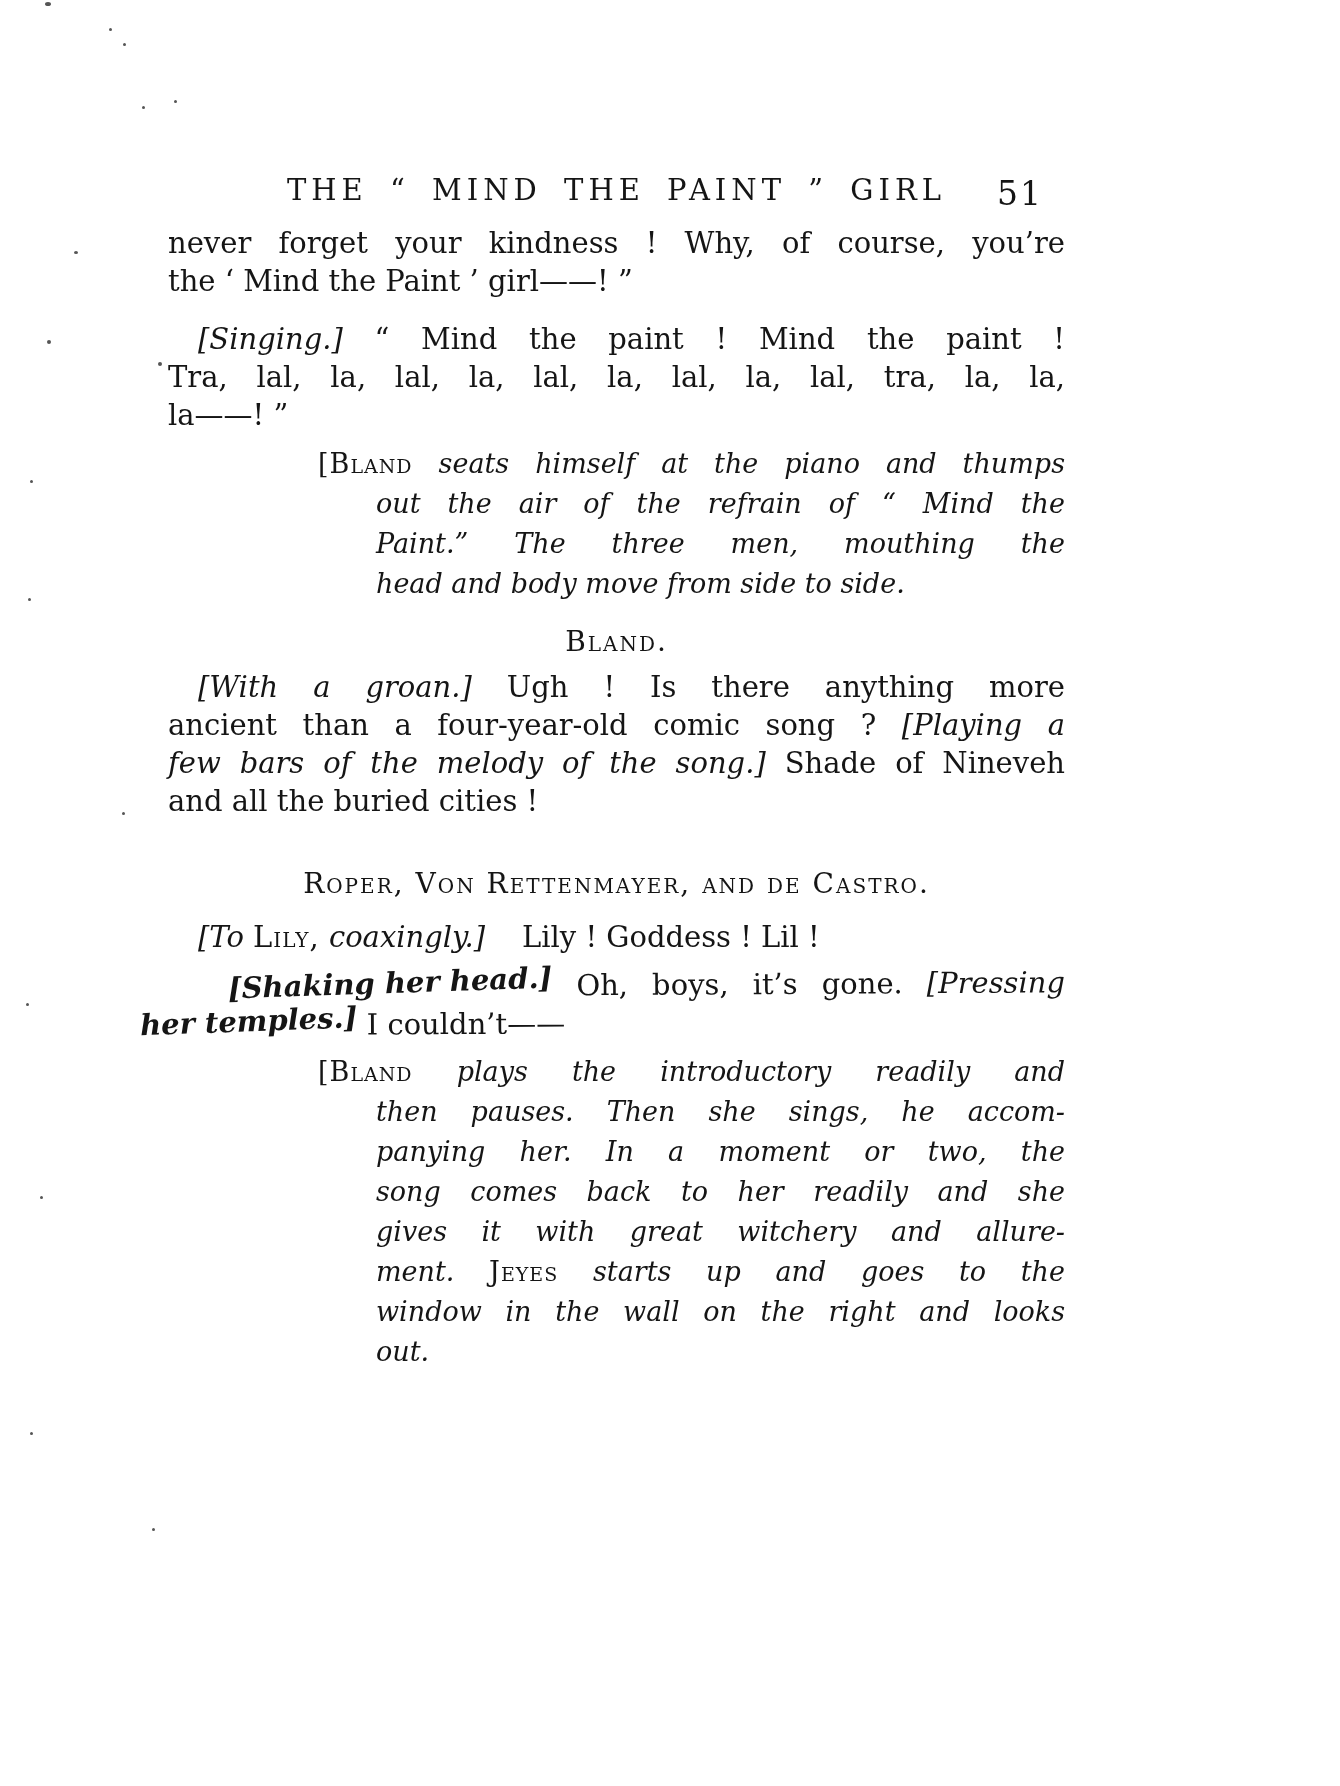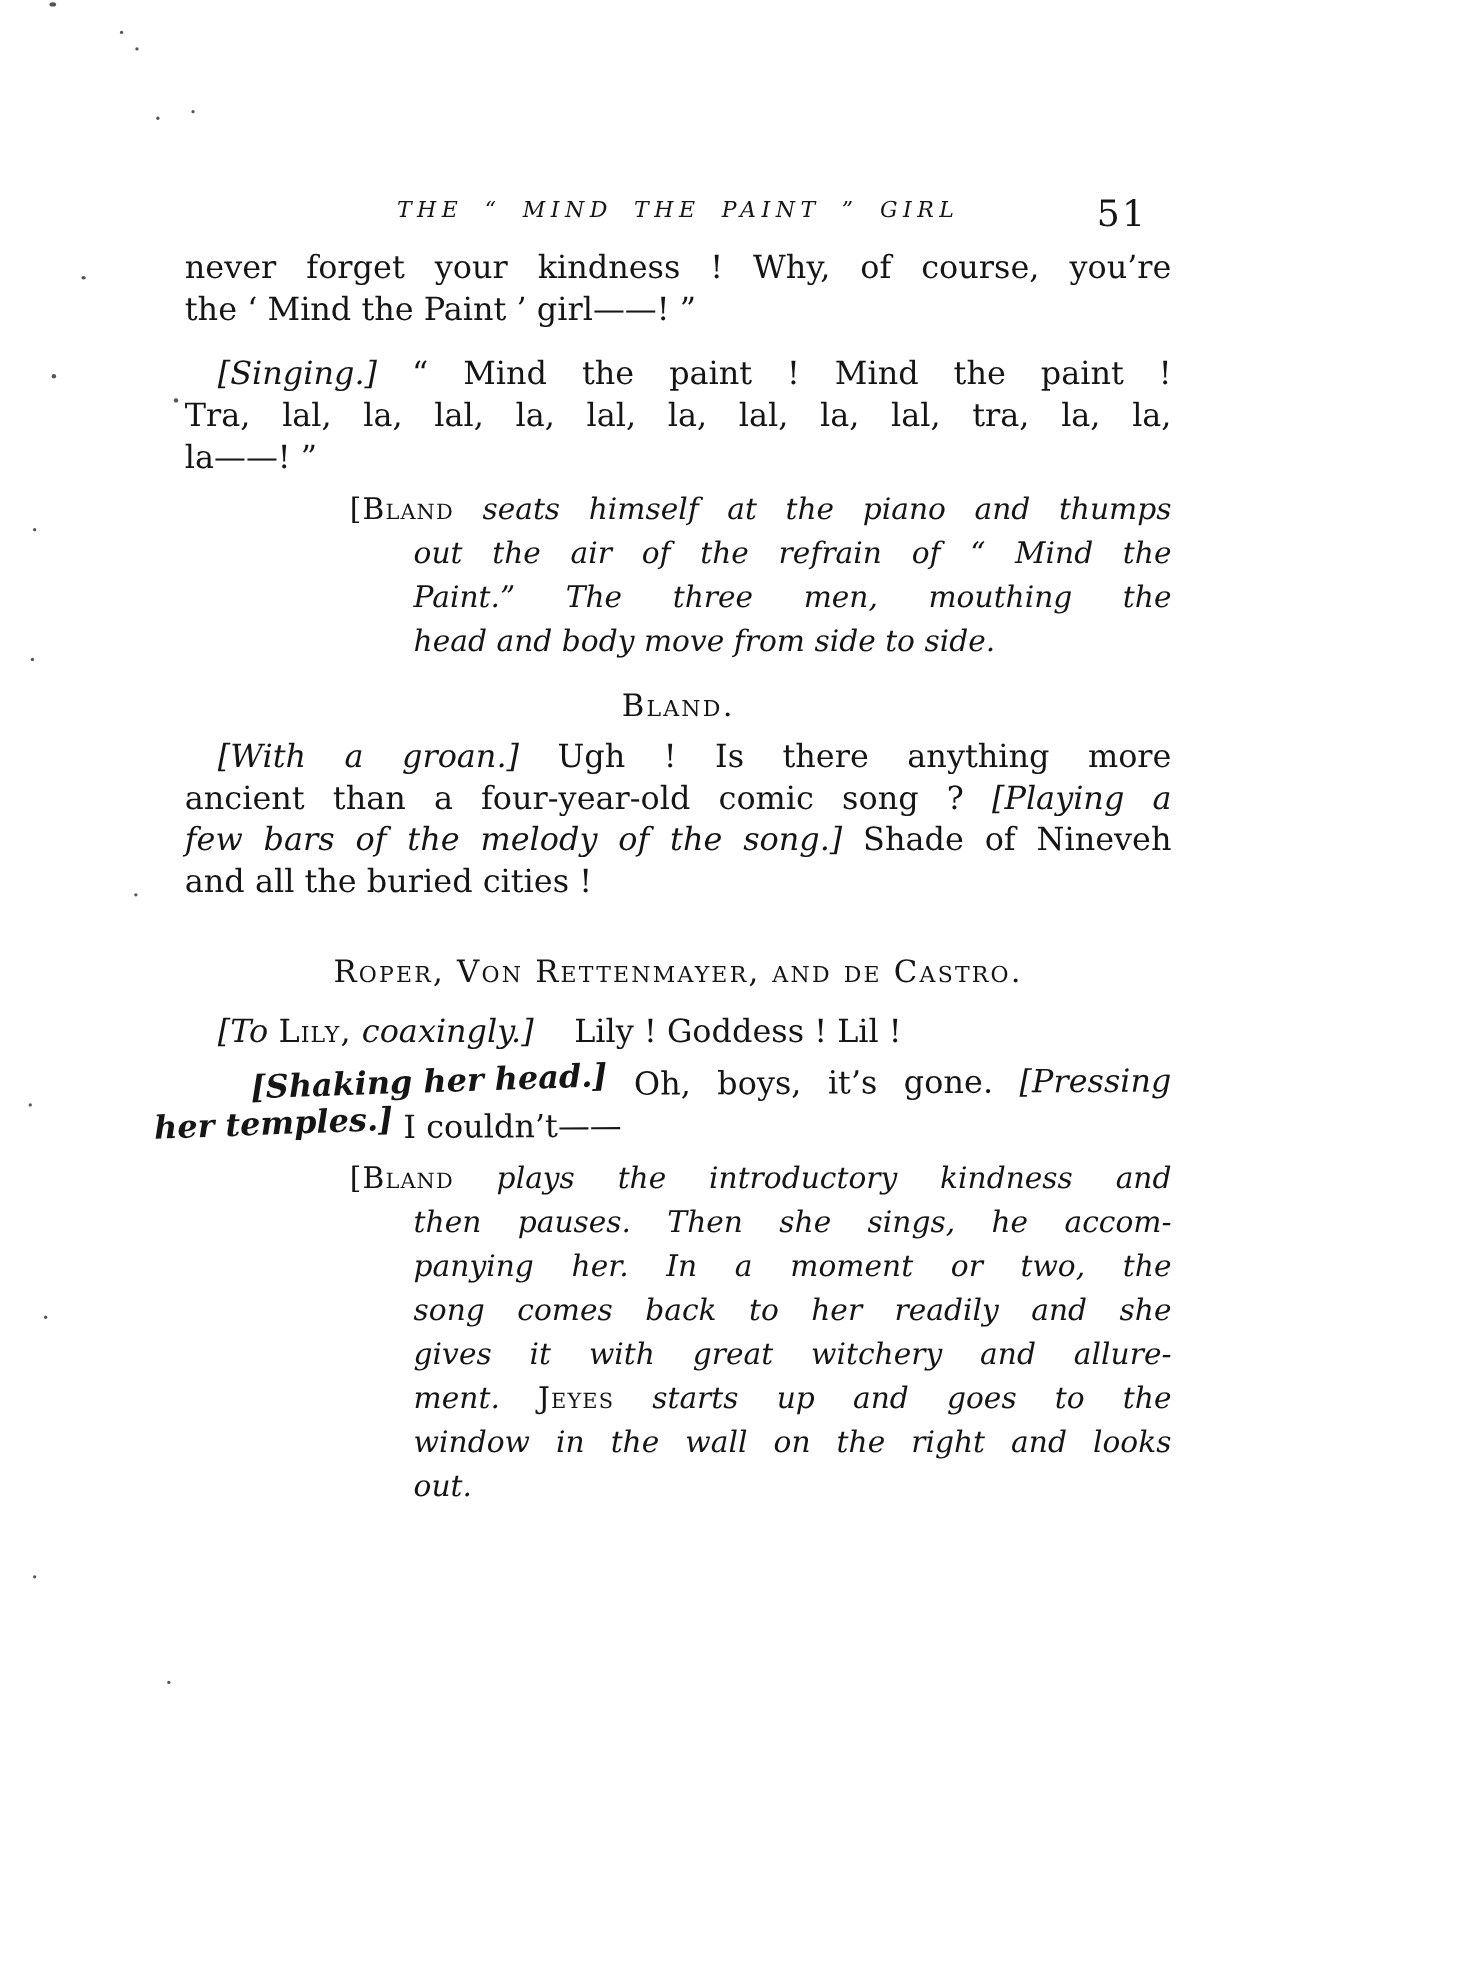--- a/index.html
+++ b/index.html
@@ -9,21 +9,21 @@
     background:#ffffff;
     color:#151515;
     font-family:"DejaVu Serif","Liberation Serif",serif;
     overflow:hidden;
   }
   .col{position:absolute;left:168px;top:172px;width:897px;}
 
   
   .header{position:relative;text-align:center;line-height:36px;height:36px;}
   .title{
-    font-style:italic;font-size:20px;letter-spacing:5px;word-spacing:8px;
+    font-size:29px;letter-spacing:5px;word-spacing:8px;
   }
   .pagenum{position:absolute;right:22px;top:4px;font-size:33px;letter-spacing:2px;}
 
   
   .line{line-height:38px;font-size:29px;}
   .just{text-align:justify;text-align-last:justify;}
   .ind{text-indent:30px;}
 
   .para-a{margin-top:16px;}
   .heading{
@@ -142,21 +142,21 @@
       </div>
       <div class="line">
         <span class="it hv tilt2">her temples.]</span>
         <span>I couldn’t——</span>
       </div>
     </div>
 
     <div class="stage">
       <div class="line just first">
         <span class="sc">[Bland</span>
-        <span>plays the introductory kindness and</span>
+        <span>plays the introductory readily and</span>
       </div>
       <div class="line just"><span>then pauses.  Then she sings, he accom-</span></div>
       <div class="line just"><span>panying her.  In a moment or two, the</span></div>
       <div class="line just"><span>song comes back to her readily and she</span></div>
       <div class="line just"><span>gives it with great witchery and allure-</span></div>
       <div class="line just">
         <span>ment.</span>
         <span class="sc">Jeyes</span>
         <span>starts up and goes to the</span>
       </div>

